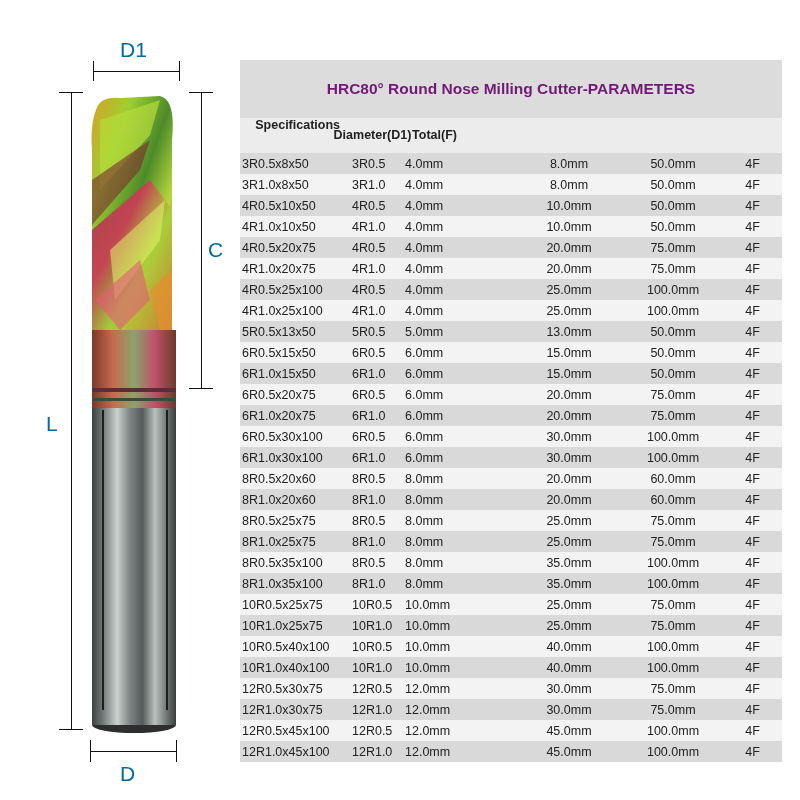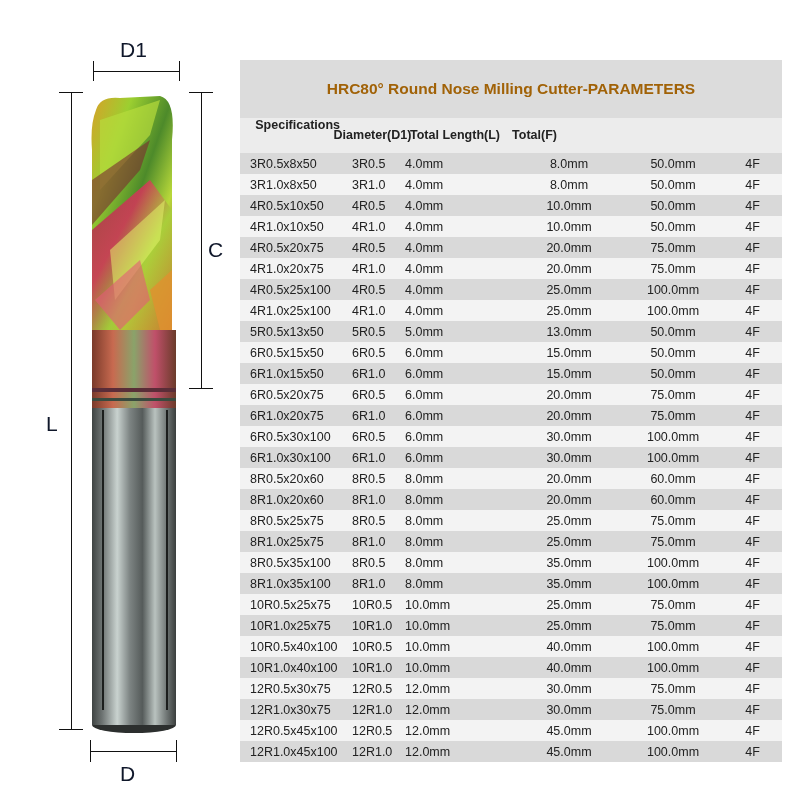--- a/index.html
+++ b/index.html
@@ -1,33 +1,33 @@
 <!DOCTYPE html>
 <html><head>
   <meta charset="utf-8">
   <style>
     html, body { margin: 0; padding: 0; background: #ffffff; }
     body { width: 800px; height: 800px; position: relative; overflow: hidden; font-family: "Liberation Sans", sans-serif; color: #1a1a1a; }
 
     
     .diagram { position: absolute; left: 0; top: 0; width: 235px; height: 800px; }
-    .dim-label { position: absolute; font-family: "Liberation Sans", sans-serif; font-size: 21px; color: #0f172a; }
+    .dim-label { position: absolute; font-family: "Liberation Sans", sans-serif; font-size: 21px; color: #0369a1; }
     .line { position: absolute; background: #111; }
 
     
     .table-wrap { position: absolute; left: 240px; top: 60px; width: 542px; }
-    .title-band { height: 58px; background: #dcdcdc; display: flex; align-items: center; justify-content: center; font-weight: bold; font-size: 15.5px; color: #a16207; }
+    .title-band { height: 58px; background: #dcdcdc; display: flex; align-items: center; justify-content: center; font-weight: bold; font-size: 15.5px; color: #701a75; }
     .col-header { display: flex; background: #ececec; height: 35px; font-weight: bold; font-size: 12.5px; color: #222; }
     .col-header .cell { display: flex; justify-content: center; align-items: center; line-height: 15px; text-align: center; }
     .col-header .cell.spec { align-items: flex-start; padding-left: 4px; justify-content: flex-end; padding-bottom: 2px; }
     .row { display: flex; height: 21px; font-size: 12.5px; align-items: center; color: #222; }
     .row:nth-child(odd) { background: #d9d9d9; }
     .row:nth-child(even) { background: #f3f3f3; }
     .cell { box-sizing: border-box; }
-    .c0 { width: 100px; padding-left: 10px; }
+    .c0 { width: 100px; padding-left: 2px; }
     .c1 { width: 65px; text-align: center; }
     .c2 { width: 110px; text-align: left; }
     .c3 { width: 108px; text-align: center; }
     .c4 { width: 100px; text-align: center; }
     .c5 { width: 59px; text-align: center; }
     .row .c1 { text-align: left; padding-left: 12px; }
   </style>
 </head>
 <body>
 
@@ -110,24 +110,20 @@
 <div class="table-wrap">
   <div class="title-band">HRC80° Round Nose Milling Cutter-PARAMETERS</div>
   <div class="col-header">
     <div class="cell c0 spec">
       <span>Specifications</span>
     </div>
     <div class="cell c1">
       <span>Diameter</span>
       <span>(D1)</span>
     </div>
-    <div class="cell c4">
-      <span>Total Length</span>
-      <span>(L)</span>
-    </div>
     <div class="cell c5">
       <span>Total</span>
       <span>(F)</span>
     </div>
   </div>
   <div id="table-body">
       <div class="row">
         <div class="cell c0">3R0.5x8x50</div>
         <div class="cell c1">3R0.5</div>
         <div class="cell c2">4.0mm</div>

